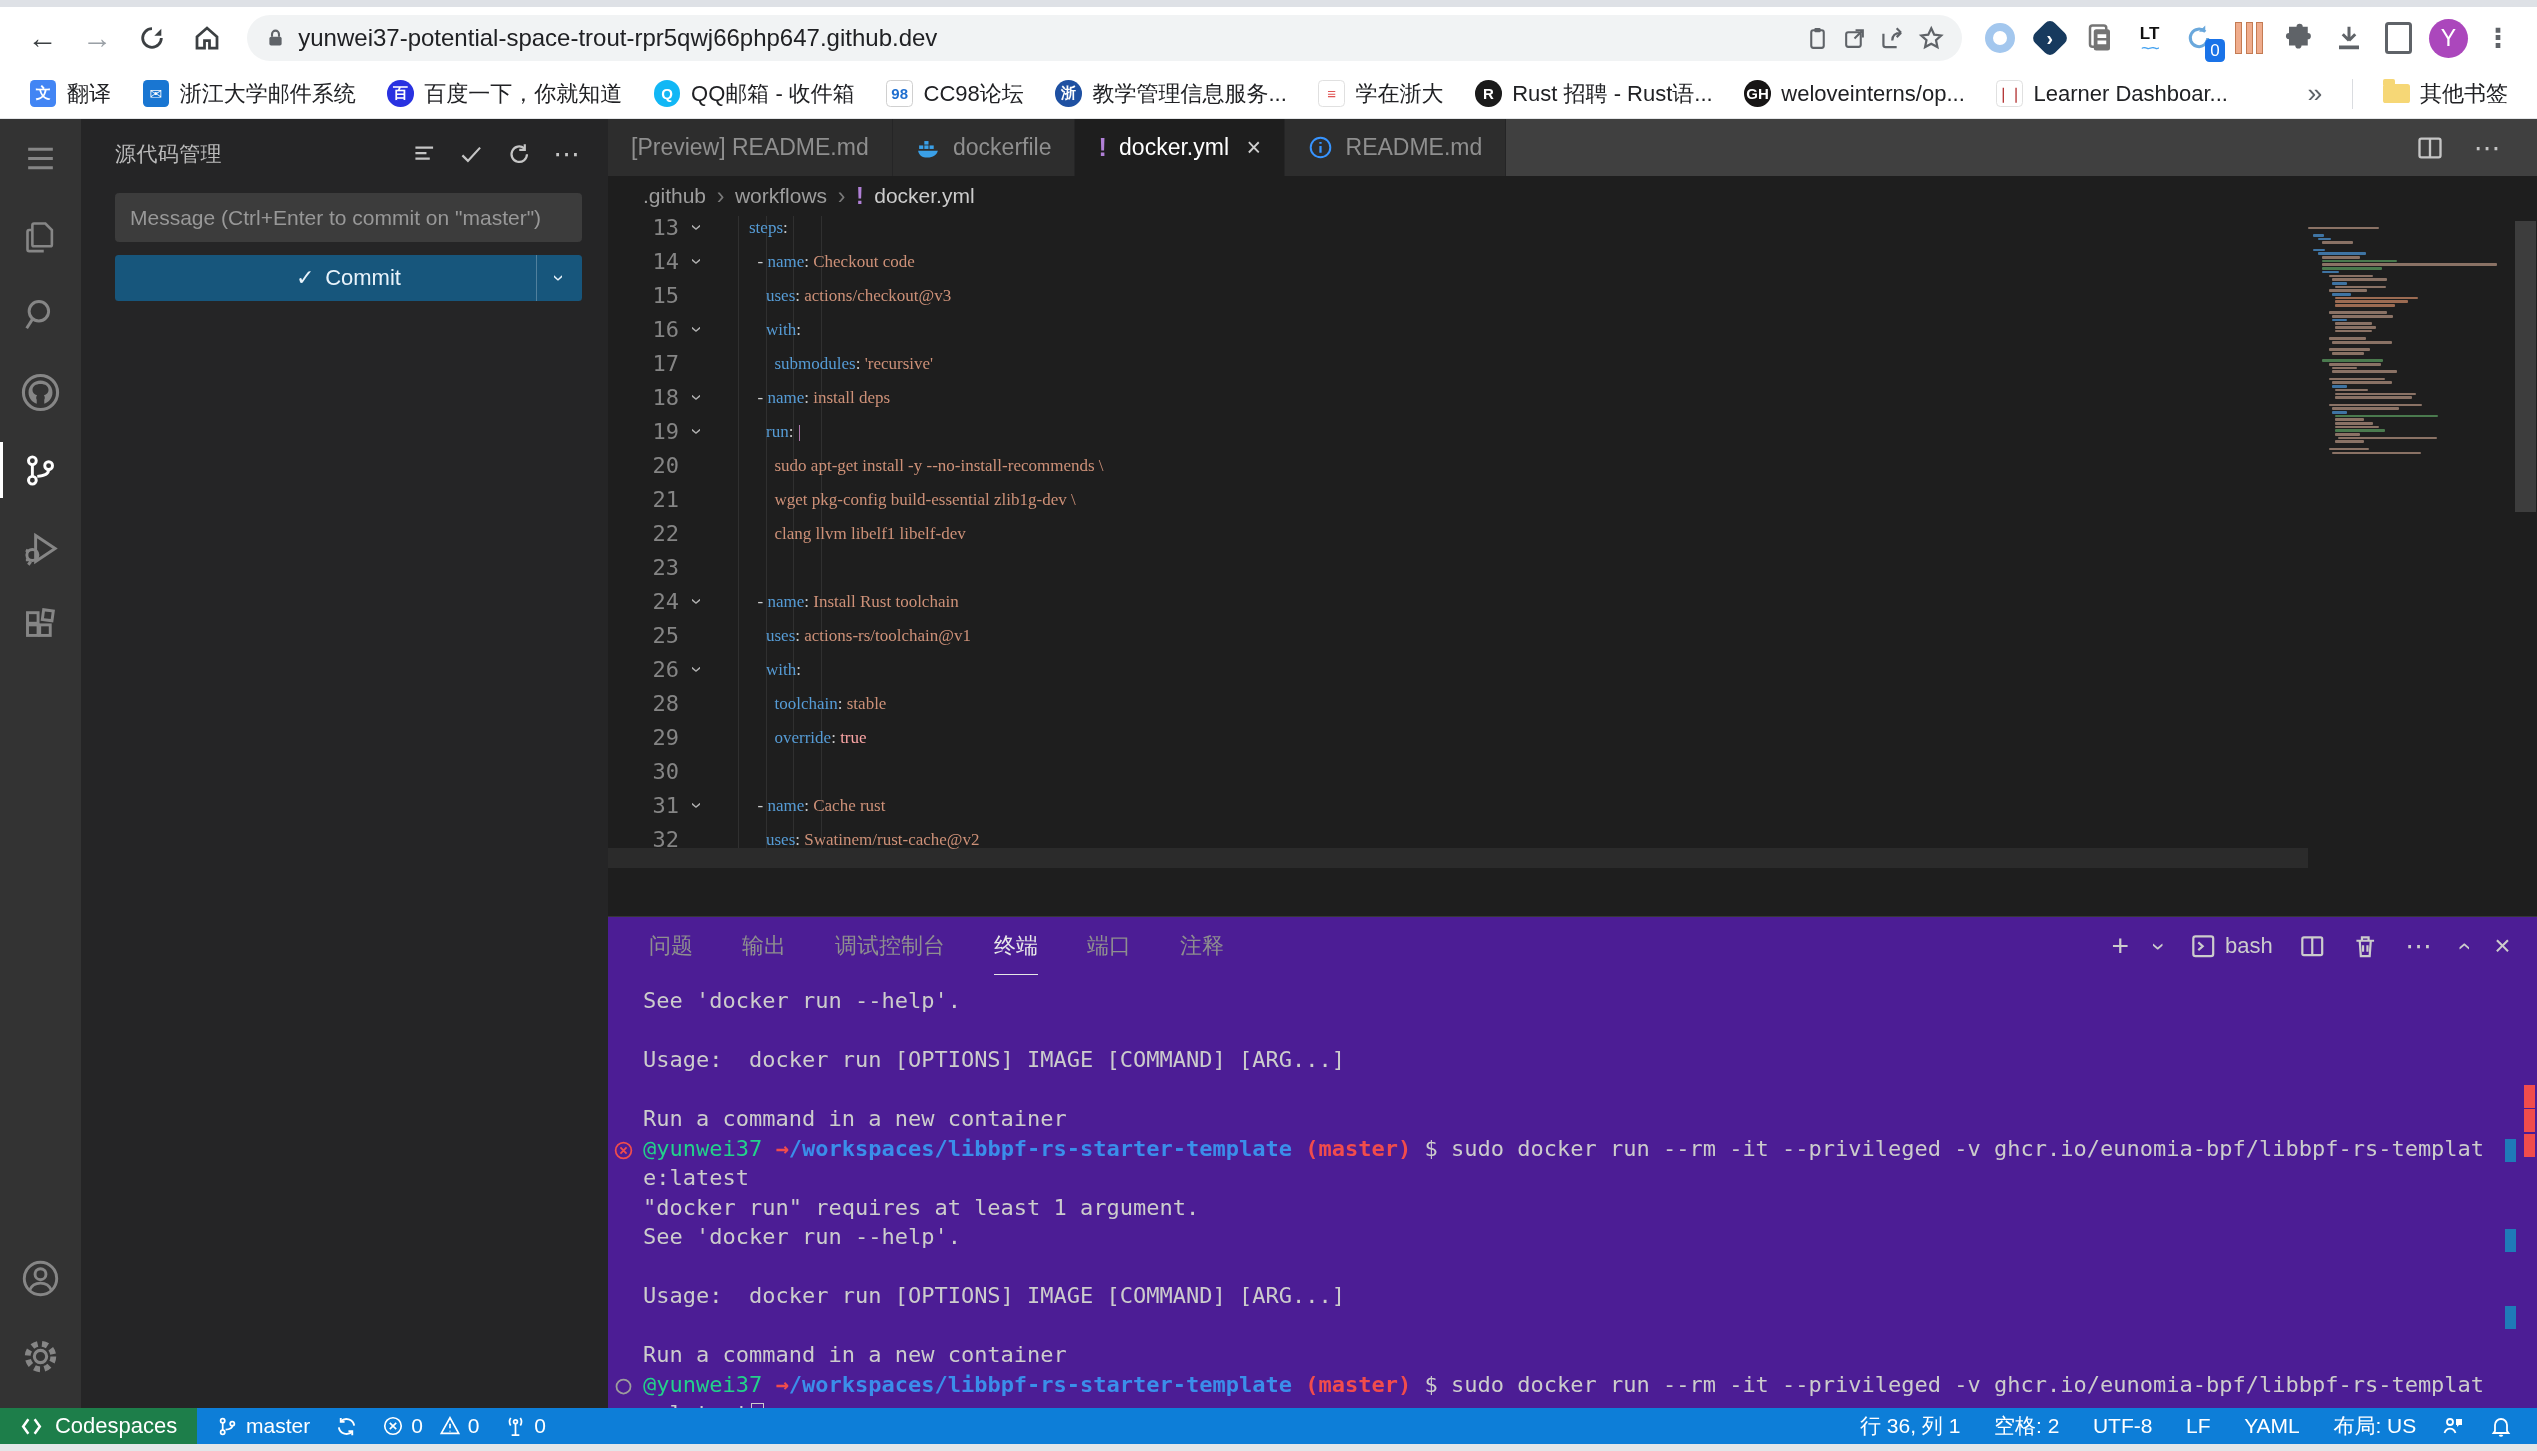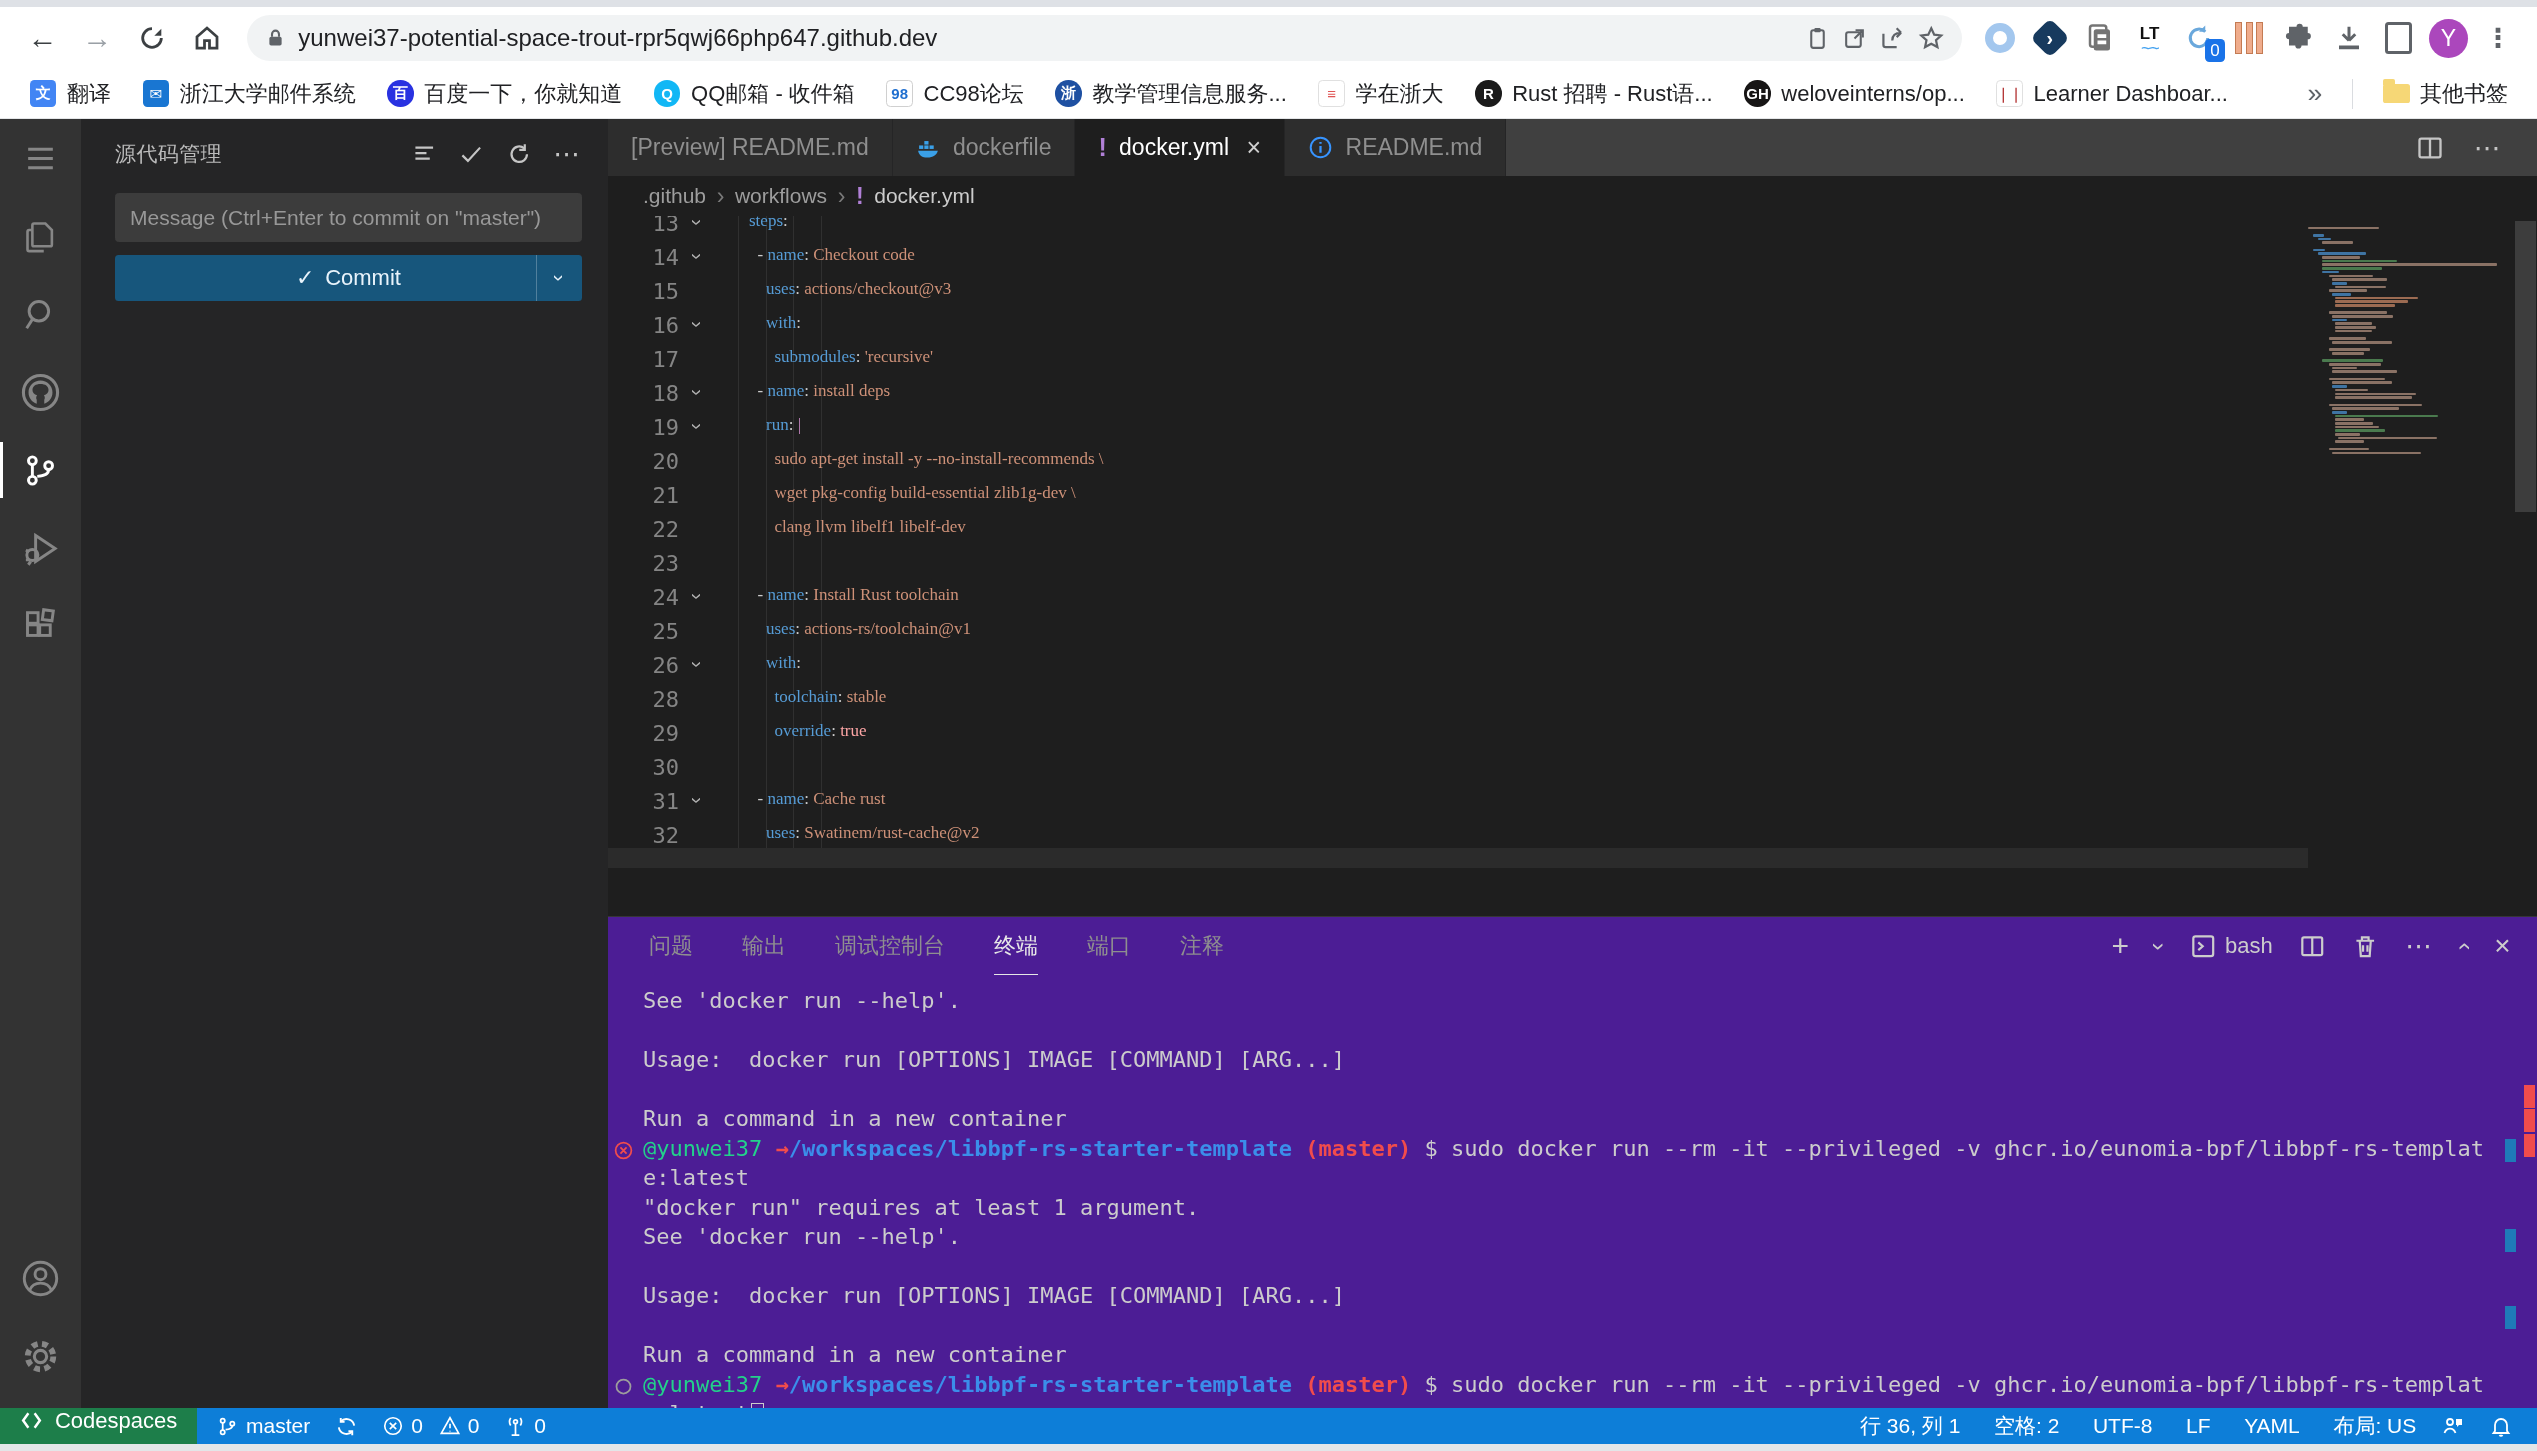--- a/index.html
+++ b/index.html
@@ -71,21 +71,21 @@
   .etab .close { font-size:25px; margin-left:5.3px; color:#d0d0d0; }
   #editor-actions { margin-left:auto; display:flex; align-items:center; gap:30px; padding-right:35px; color:#c5c5c5; }
   #breadcrumb { left:608px; top:176px; width:1929px; height:40px; background:#1e1e1e;
     display:flex; align-items:center; padding-left:35px; color:#9d9d9d; font-size:21px; gap:10.6px; }
   .crumb-sep { color:#7a7a7a; font-size:23px; }
   #warn-bang { color:#b180d7; font-weight:bold; font-size:23px; }
 
   #code-area { left:608px; top:216px; width:1700px; height:652px; background:#1e1e1e; overflow:hidden; }
   #hscroll-band { position:absolute; left:0; top:632px; width:1700px; height:20px; background:#2b2b2b; }
   #code-lines { position:absolute; left:0; top:-5.3px; width:1700px; }
-  .code-line { height:34px; display:flex; align-items:flex-start; position:relative; }
+  .code-line { height:34px; display:flex; align-items:center; position:relative; }
   .ln { width:71px; text-align:right; color:#858585; font-size:22px;
     font-family:"DejaVu Sans Mono",monospace; flex:none; }
   .fold { width:37px; text-align:center; color:#b0b0b0; font-size:19.4px; flex:none; }
   .fold span { display:inline-block; transform:rotate(90deg); }
   .ctext { font-family:Liberation Serif, serif; font-size:17px; white-space:pre; padding-left:16px; }
   .tk-k { color:#569cd6; } .tk-v { color:#ce9178; } .tk-s { color:#ce9178; }
   .tk-p { color:#cccccc; } .tk-b { color:#fca5a5; } .tk-o { color:#c586c0; }
   .iguide { position:absolute; top:0; width:0.9px; background:#303030; }
 
   #minimap { left:2308px; top:216px; width:205px; height:652px; background:#1e1e1e; padding-top:10.6px; }
@@ -109,21 +109,21 @@
   .tg { color:#23d18b; } .tr { color:#f14c4c; font-weight:bold; } .tb { color:#3b8eea; font-weight:bold; }
   .deco { position:absolute; left:-30px; top:4.4px; }
   .cursor { display:inline-block; width:13.2px; height:23px; border:1.8px solid #cccccc;
     vertical-align:text-bottom; margin-left:1.8px; }
   .rmark { position:absolute; width:11.5px; height:23px; background:#f14c4c; right:1.8px; }
   .bmark { position:absolute; width:11.5px; height:23px; background:#1f7ab8; right:21px; }
 
   
   #statusbar { left:0; top:1408px; width:2538px; height:36px; background:#0d7ed8;
     display:flex; align-items:center; color:#fff; font-size:21px; }
-  #remote-chip { background:#1d7e4a; height:36px; display:flex; align-items:flex-start;
+  #remote-chip { background:#1d7e4a; height:36px; display:flex; align-items:center;
     padding:0 19.4px; gap:10.6px; font-size:22px; }
   .sb-item { display:flex; align-items:center; gap:7px; padding:0 12.3px; height:36px; white-space:nowrap; }
   #sb-right { margin-left:auto; display:flex; align-items:center; padding-right:12.3px; }
   #bottom-strip { left:0; top:1444px; width:2538px; height:7px; background:#e3e6e8; }
 </style>
 </head>
 <body>
 
 <div id="tabstrip" class="abs"></div>
 <div id="toolbar" class="abs">

